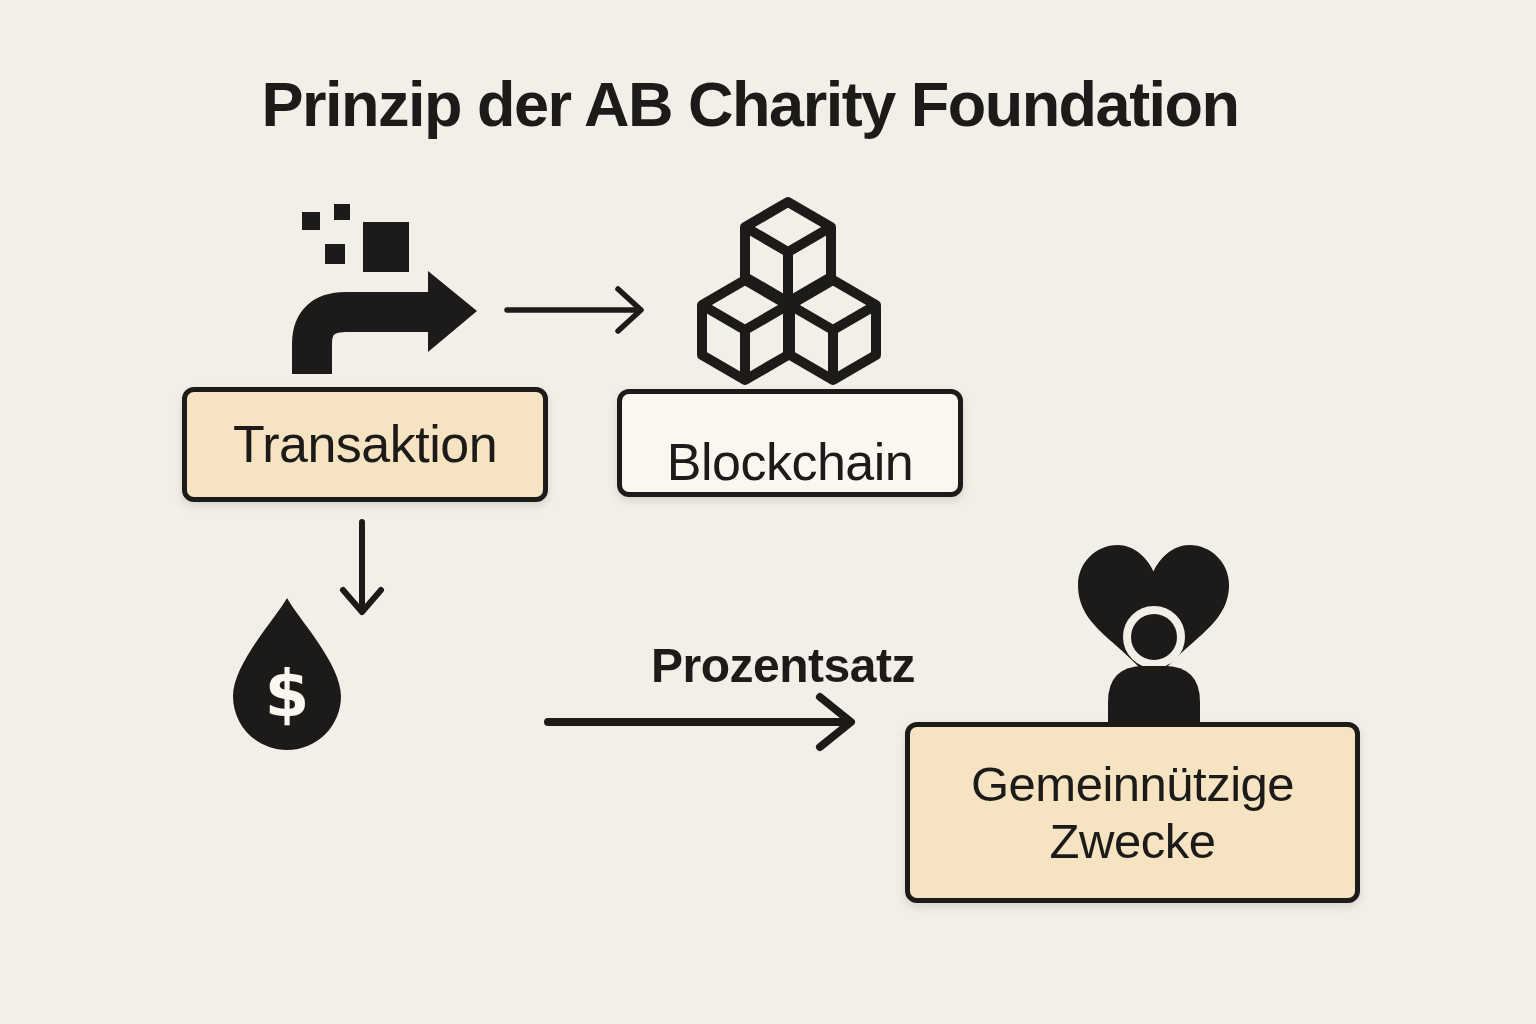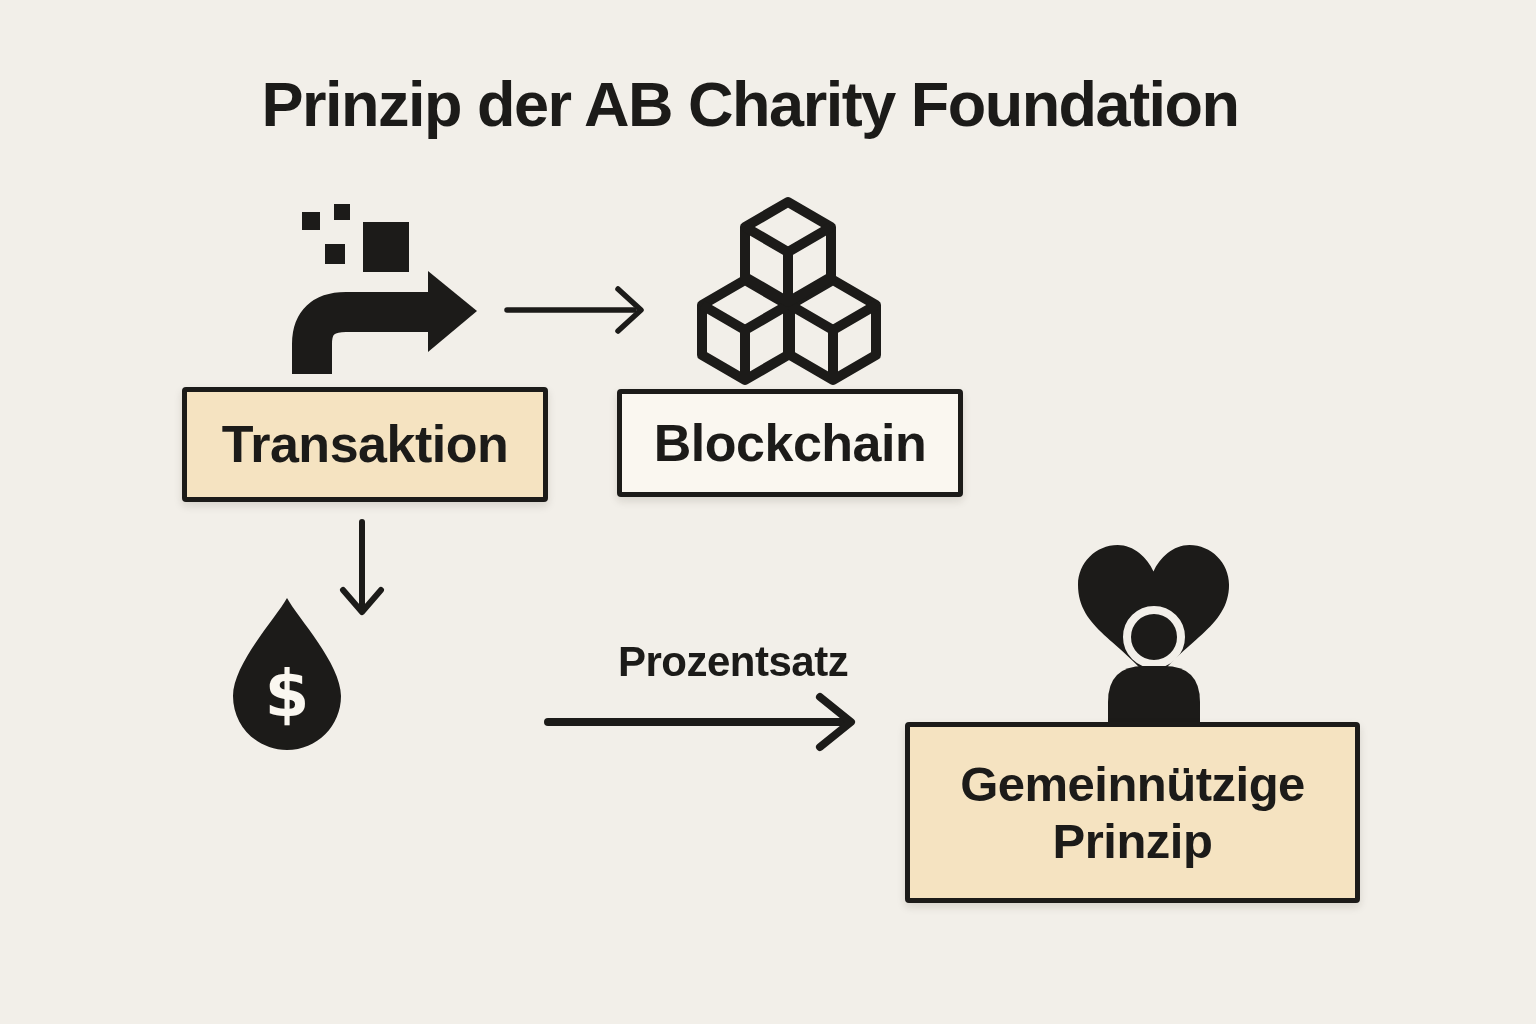--- a/index.html
+++ b/index.html
@@ -20,40 +20,40 @@
   .title{
     position:absolute;left:0;top:68px;width:1500px;
     text-align:center;
     font-size:63px;font-weight:bold;letter-spacing:-1.5px;
     color:var(--ink);
   }
   svg.layer{position:absolute;left:0;top:0;width:1536px;height:1024px;pointer-events:none;}
   .node{
     position:absolute;
     border:5px solid var(--ink);
-    border-radius:4px;
+    border-radius:12px;
     display:flex;align-items:center;justify-content:center;
     flex-direction:column;
-    font-weight:bold;
+    font-weight:normal;
     font-size:52px;
     letter-spacing:-0.5px;
     box-shadow:0 4px 8px rgba(40,32,18,0.13);
     text-align:center;
     line-height:1.16;
   }
   .node--tan{background:var(--box_tan);}
-  .node--cream{background:var(--box_cream);}
+  .node--cream{background:var(--box_cream);justify-content:flex-end;}
   #node-transaktion{left:182px;top:387px;width:366px;height:115px;}
   #node-blockchain{left:617px;top:389px;width:346px;height:108px;}
   #node-gasfee{left:182px;top:758px;width:363px;height:119px;}
   #node-zwecke{left:905px;top:722px;width:455px;height:181px;font-size:49px;}
   .edge-label{
     position:absolute;left:618px;top:638px;width:330px;
-    text-align:left;
-    font-size:42px;font-weight:bold;letter-spacing:-0.5px;
+    text-align:center;
+    font-size:48px;font-weight:bold;letter-spacing:-0.5px;
     color:var(--ink);
   }
   .ink-stroke{stroke:var(--ink);fill:none;}
   .ink-fill{fill:var(--ink);}
   .bg-fill{fill:var(--background);}
   .drop-dollar{
     font-family:"DejaVu Sans","Liberation Sans",sans-serif;
     font-size:64px;font-weight:bold;
     fill:var(--box_cream);
   }
@@ -130,18 +130,18 @@
     <span>Transaktion</span>
   </div>
 
   <div class="node node--cream" id="node-blockchain">
     <span>Blockchain</span>
   </div>
 
 
   <div class="node node--tan" id="node-zwecke">
     <span>Gemeinnützige</span>
-    <span>Prinzip</span>
+    <span>Zwecke</span>
   </div>
 
   <div class="edge-label">Prozentsatz</div>
 
 </div>
 
 </body></html>

